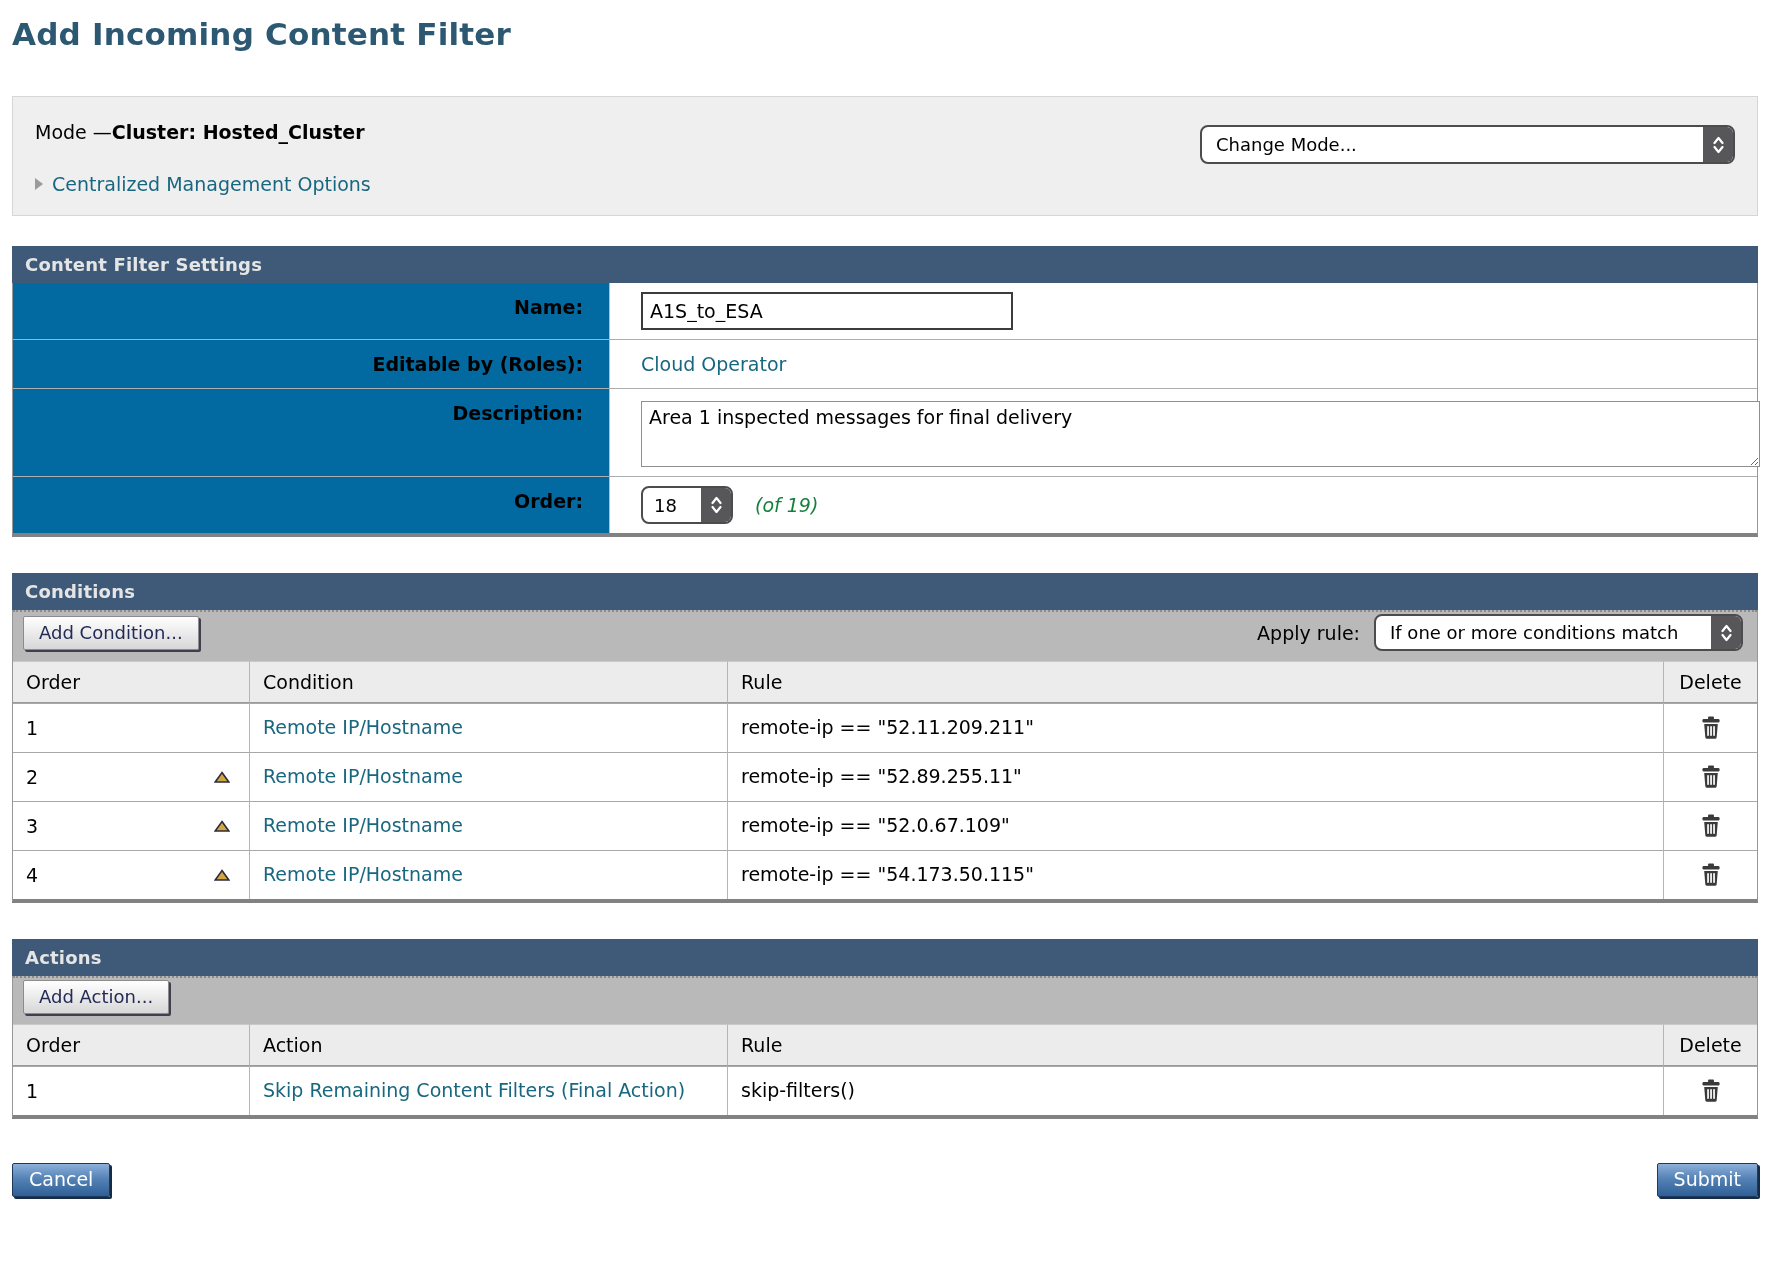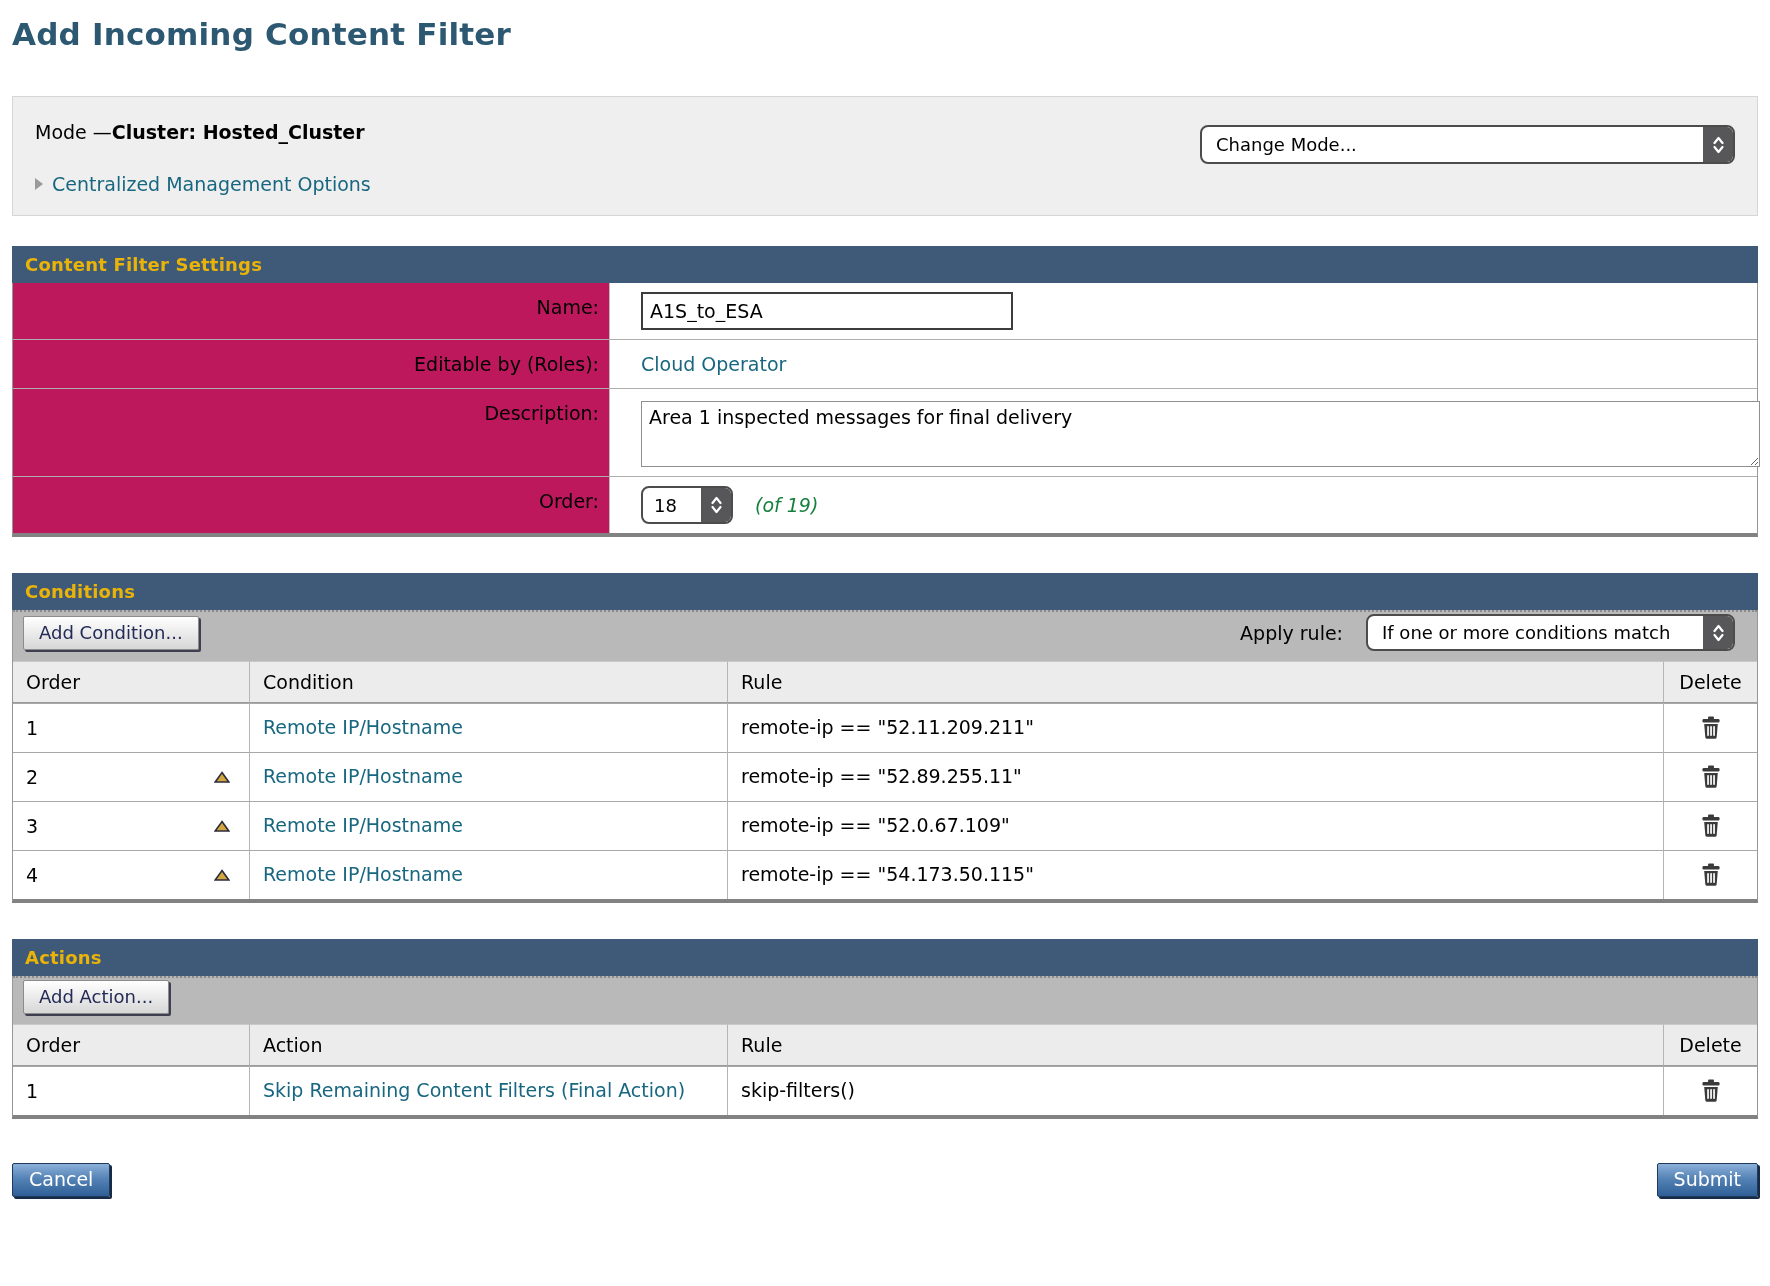--- a/index.html
+++ b/index.html
@@ -38,31 +38,31 @@
   .mac-select .stepper {
     align-self:stretch; width:30px; background:#57575a;
     display:flex; align-items:center; justify-content:center;
     border-radius:0 5px 5px 0;
   }
   .change-mode-select { position:absolute; top:28px; right:22px; width:535px; height:39px; }
 
   
   .panel { margin-bottom:36px; }
   .panel-header {
-    background:#3e5a78; color:#eab308; font-weight:bold; font-size:18px;
+    background:#3e5a78; color:#e5e5e5; font-weight:bold; font-size:18px;
     padding:8px 13px; letter-spacing:0.2px;
   }
   .panel-body { border:1px solid #979797; border-top:none; border-bottom:4px solid #828282; }
 
   
   .s-row { display:grid; grid-template-columns:597px 1fr; border-top:1px solid #aeaeae; background:#fff; }
   .s-row:first-child { border-top:none; }
   .s-label {
-    background:#be185d; text-align:right; font-size:19px;
-    padding:13px 10px; border-right:1px solid #bdbdbd;
+    background:#0369a1; text-align:right; font-size:19px;
+    padding:13px 26px; border-right:1px solid #bdbdbd;font-weight:bold;
   }
   .s-value { padding:9px 31px; display:flex; align-items:center; font-size:19px; }
   .s-value.top { align-items:flex-start; padding-top:12px; }
   input.name-input {
     width:372px; height:38px; border:2px solid #3c3c3c; font-size:19px;
     padding:2px 7px; font-family:inherit; background:#fff;
   }
   .muted-italic { font-style:italic; color:#555; font-size:19px; }
   .teal-link { color:#186780; font-size:19px; }
   textarea.desc-area {
@@ -78,21 +78,21 @@
     background:#b9b9b9; border-top:2px dotted #8b8b8b;
     padding:2px 10px 10px 10px; display:flex; align-items:center; justify-content:space-between;
   }
   button.add-btn {
     font-family:inherit; font-size:18px; color:#232a56;
     background:linear-gradient(#ffffff,#d7d7d7);
     border:1px solid #8c8c8c; border-radius:2px;
     box-shadow:2px 2px 0 #3f3f52;
     padding:5px 15px 6px 15px; cursor:pointer;
   }
-  .apply-rule { display:flex; align-items:center; gap:23px; margin-right:12px; }
+  .apply-rule { display:flex; align-items:center; gap:14px; margin-right:4px; }
   .apply-rule-label { font-size:19px; }
   .apply-select { width:369px; height:37px; }
 
   
   .dt-head, .dt-row { display:grid; grid-template-columns:236px 478px 1fr 94px; }
   .dt-head > div {
     background:#ececec; font-size:19px; padding:9px 13px;
     border-top:1px solid #c9c9c9; border-bottom:1px solid #9a9a9a;
   }
   .dt-row > div { background:#fff; padding:12px 13px; font-size:19px; border-top:1px solid #a8a8a8; }

